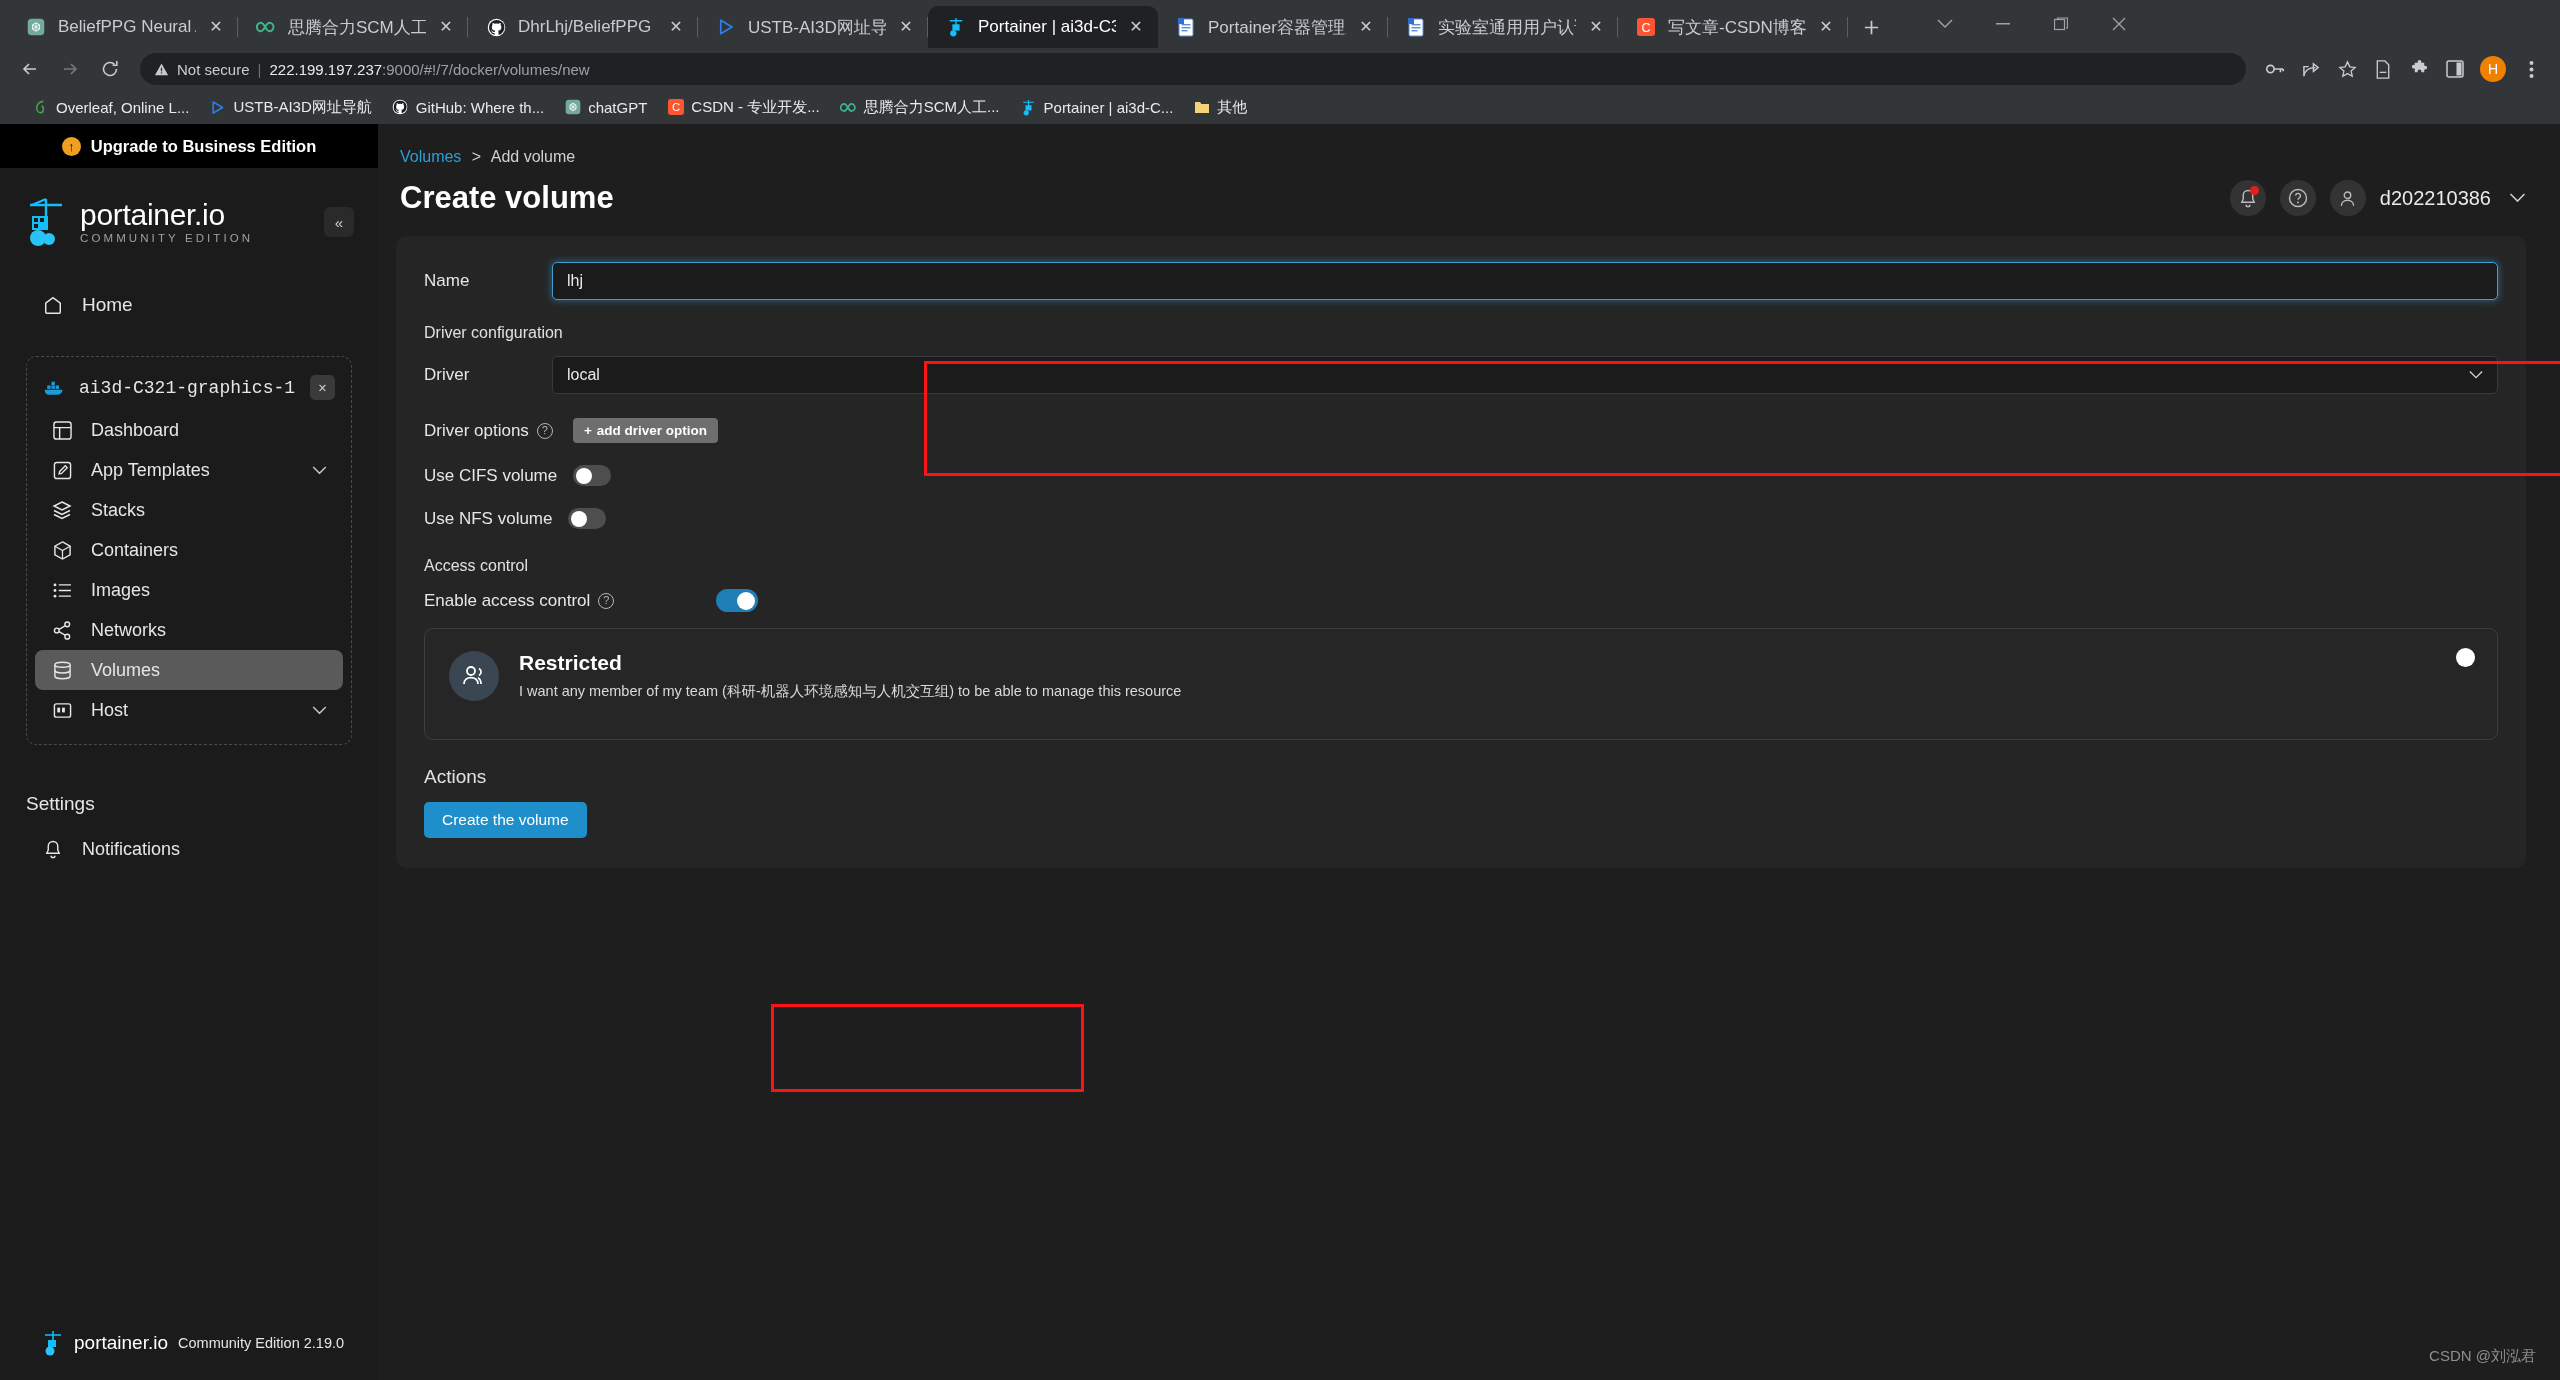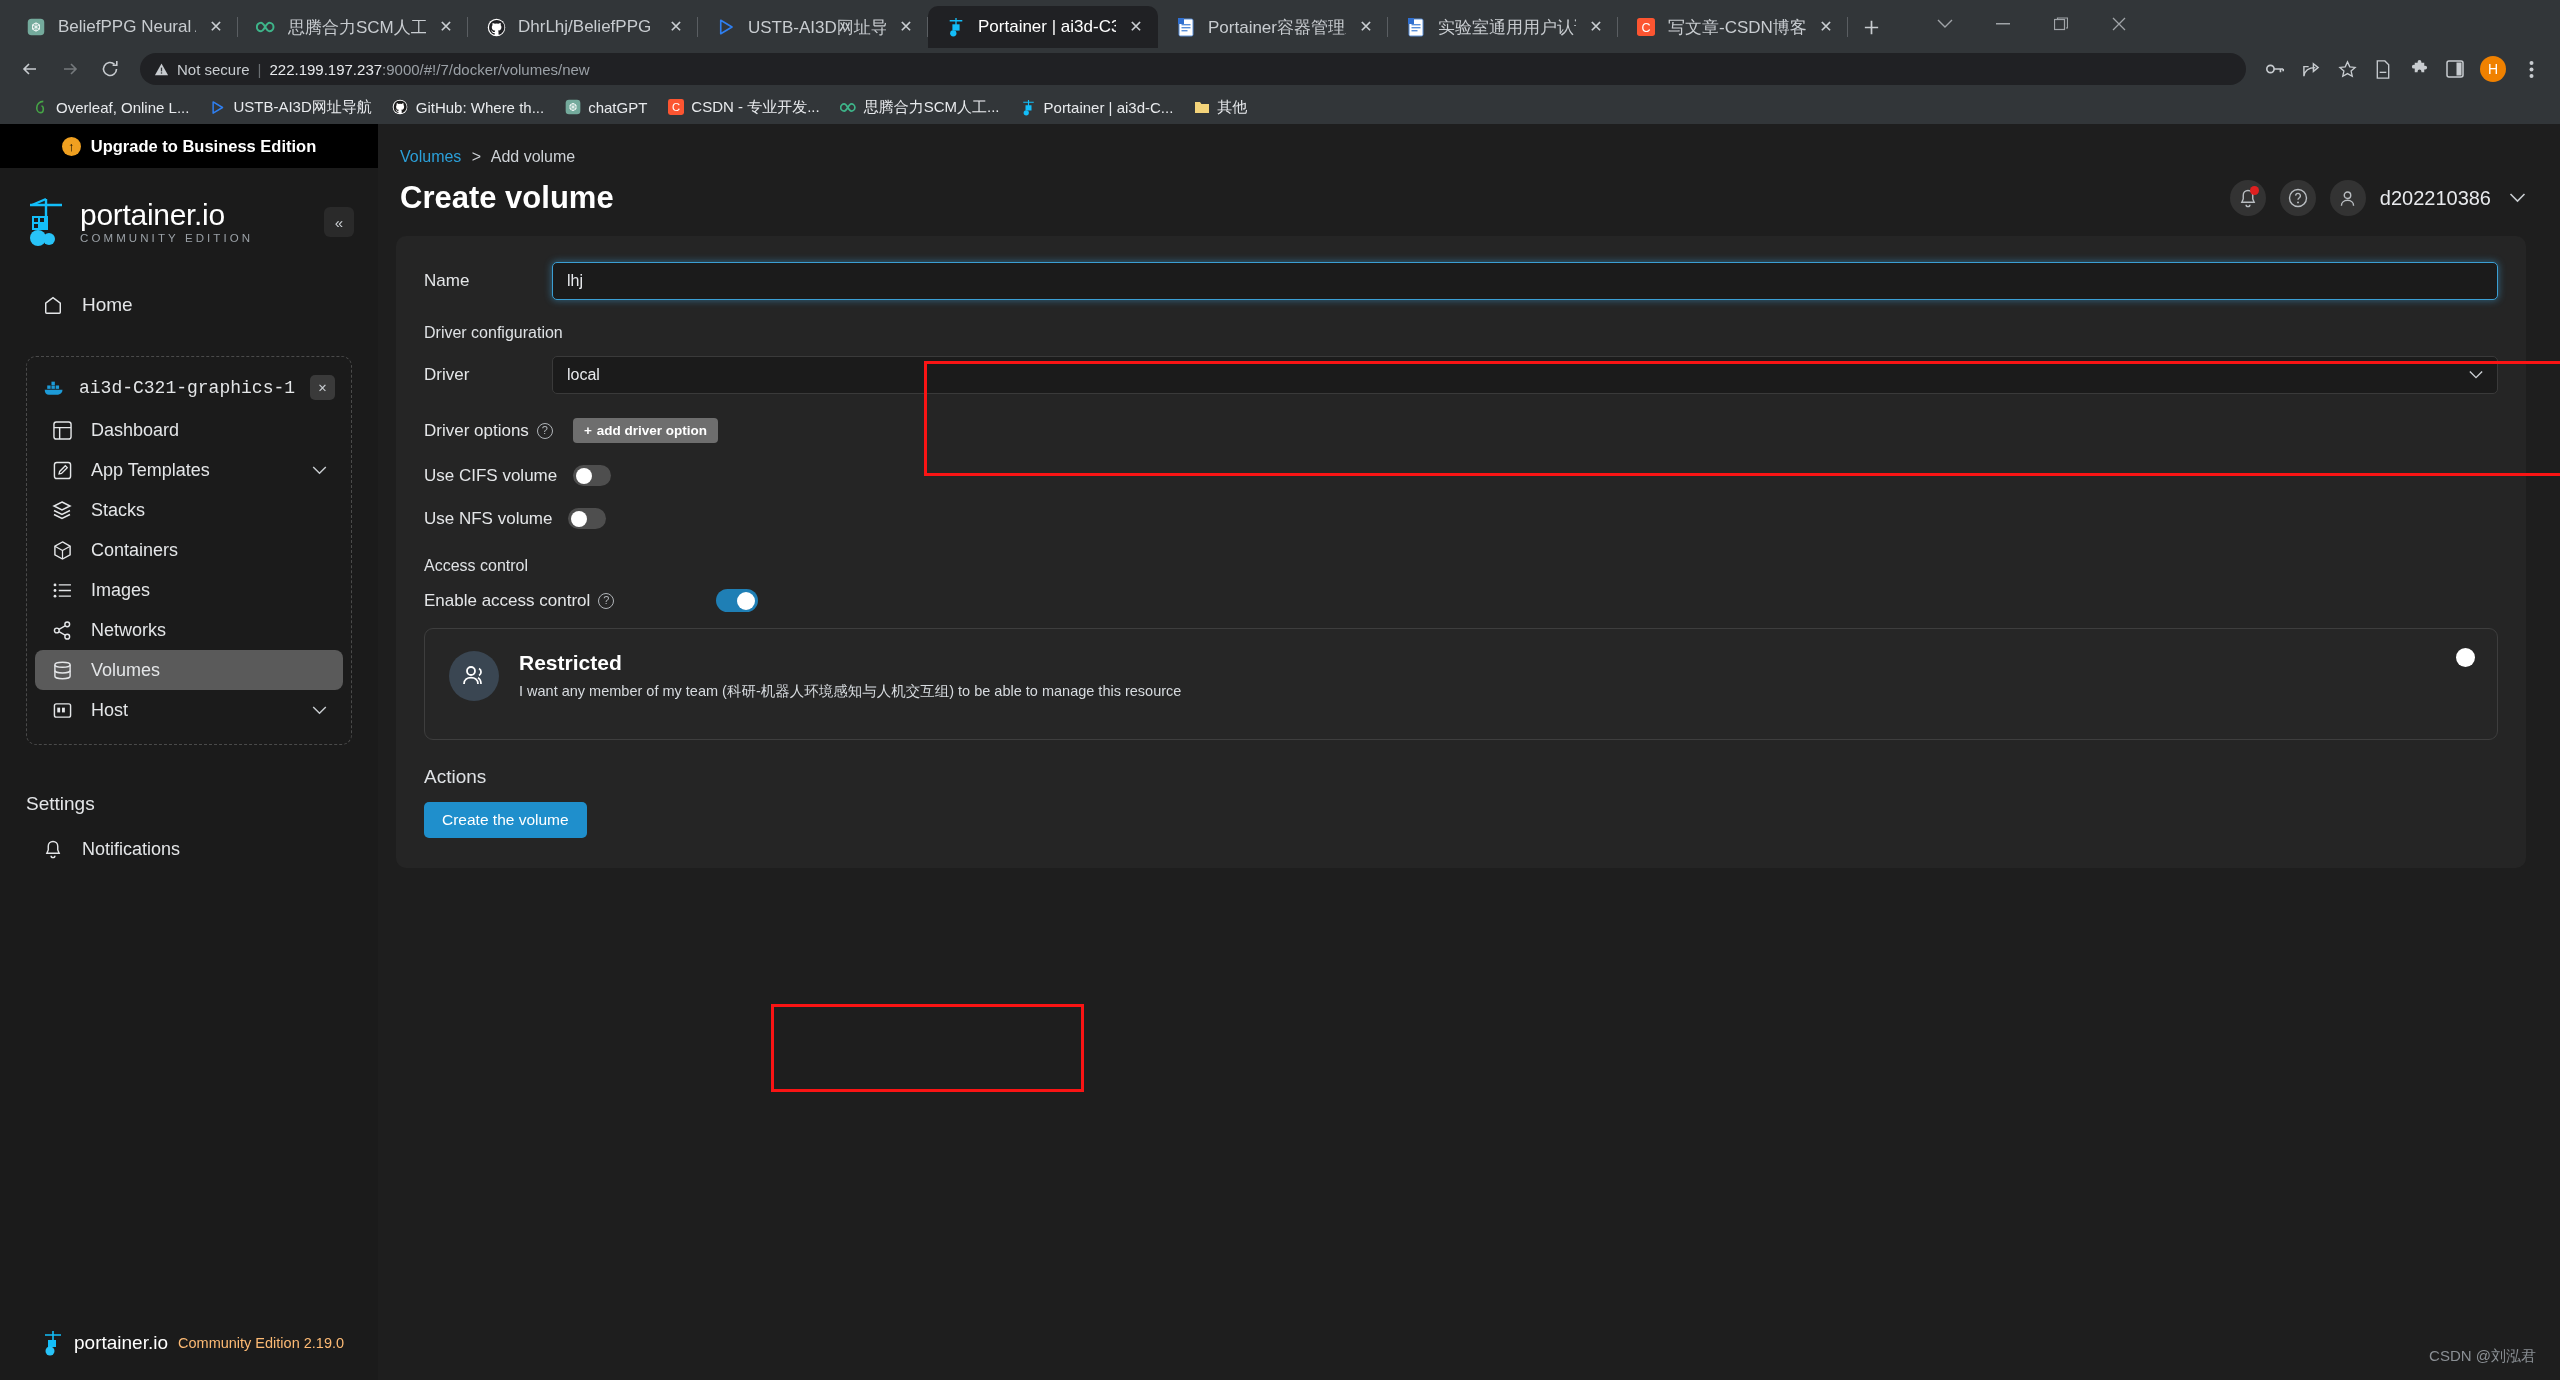--- a/index.html
+++ b/index.html
@@ -255,21 +255,21 @@
   }
   .sidebar-footer {
     position: absolute;
     left: 0; bottom: 0;
     width: 378px;
     padding: 0 0 24px 42px;
     display: flex; align-items: center; gap: 10px;
   }
   .footer-logo { width: 22px; height: 26px; flex: 0 0 22px; }
   .footer-name { color: #fff; font-size: 19px; }
-  .footer-ce { color: #fdba74; font-size: 14.5px; }
+  .footer-ce { color: #e5e5e5; font-size: 14.5px; }
 
   .content {
     flex: 1 1 auto;
     background: #1e1e1e;
     padding: 0 34px 0 18px;
     position: relative;
     overflow: hidden;
   }
   .breadcrumb {
     padding: 24px 0 0 4px;

